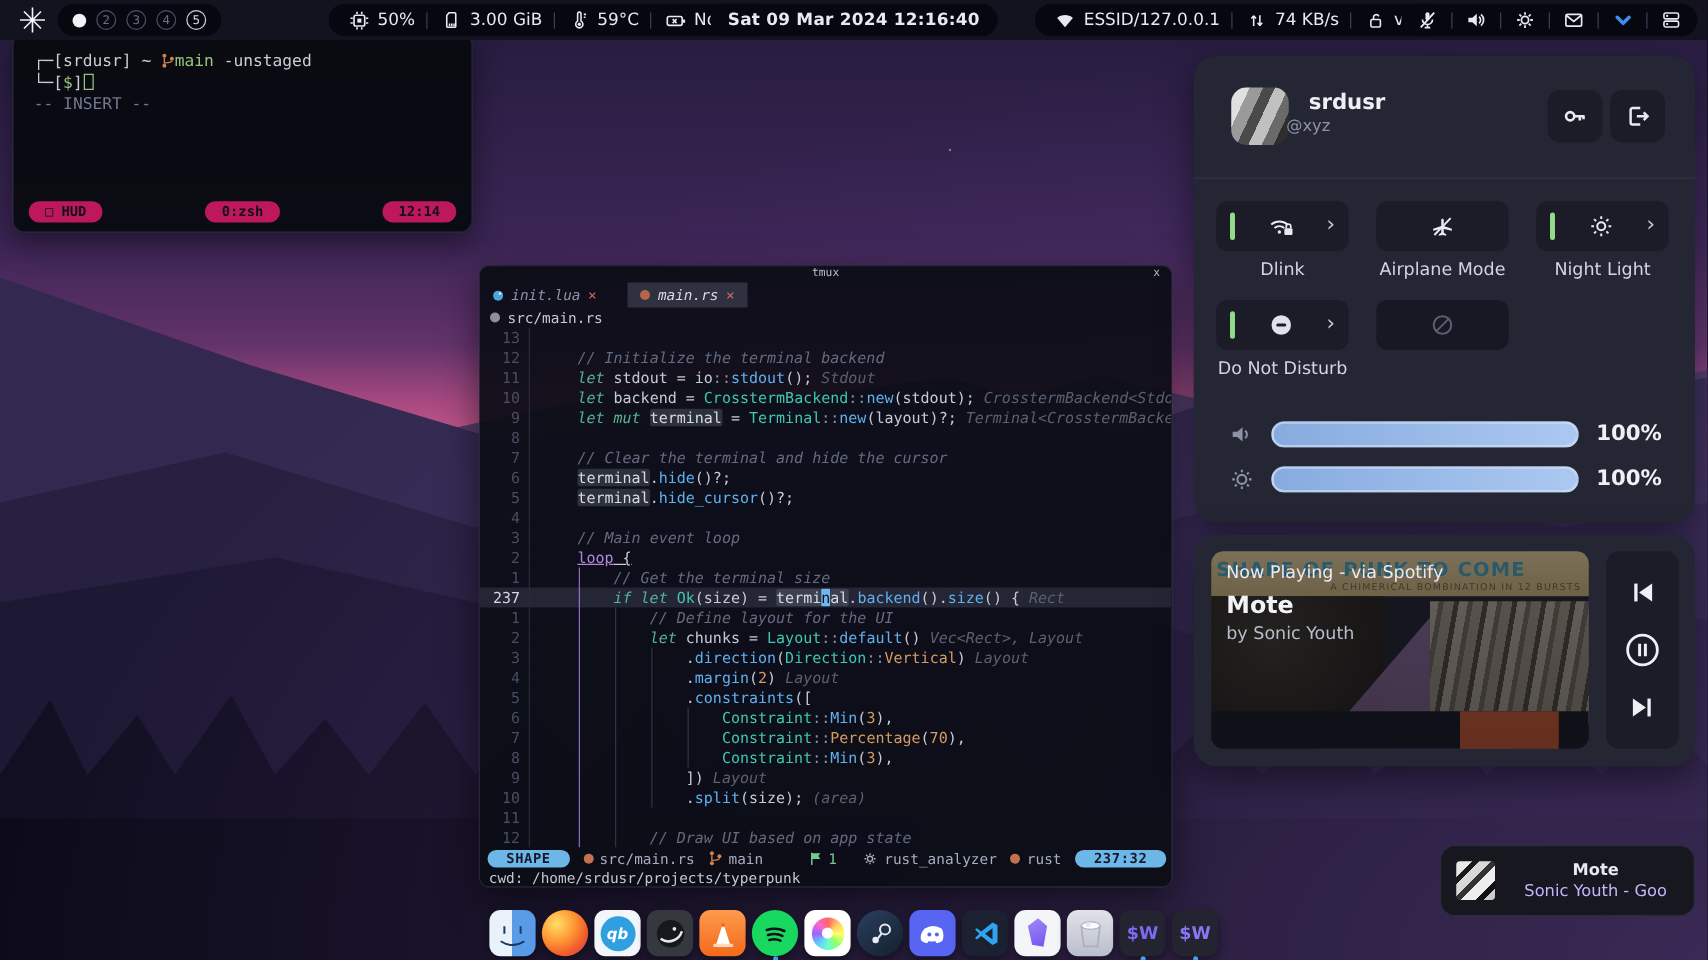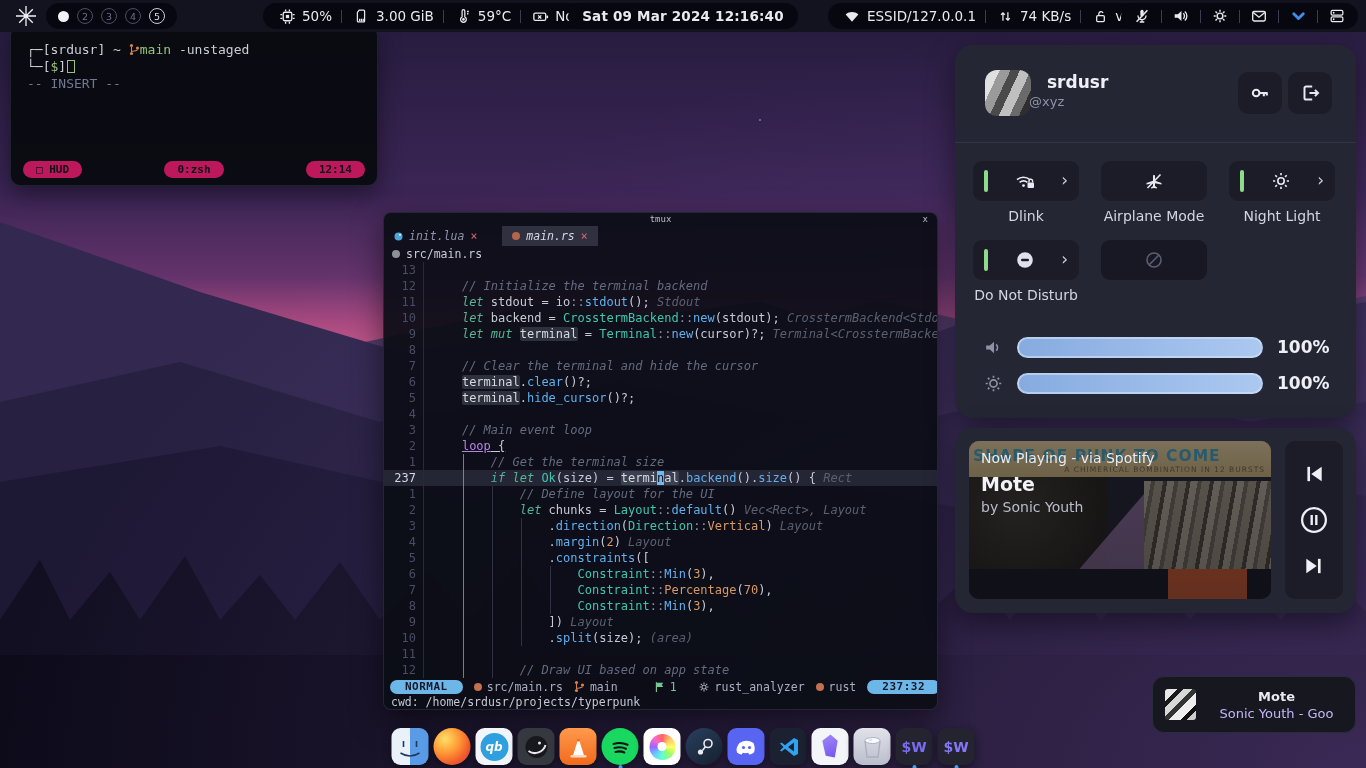--- a/index.html
+++ b/index.html
@@ -375,33 +375,33 @@
           <div class="crow">
             <span class="gut">11</span>
             <pre class="cl"><span class="tk-p">    </span><span class="tk-k">let </span><span class="tk-p">stdout = io</span><span class="tk-o">::</span><span class="tk-f">stdout</span><span class="tk-p">(); </span><span class="tk-i">Stdout</span></pre>
           </div>
           <div class="crow">
             <span class="gut">10</span>
             <pre class="cl"><span class="tk-p">    </span><span class="tk-k">let </span><span class="tk-p">backend = </span><span class="tk-t">CrosstermBackend</span><span class="tk-o">::</span><span class="tk-f">new</span><span class="tk-p">(stdout); </span><span class="tk-i">CrosstermBackend&lt;Stdout</span></pre>
           </div>
           <div class="crow">
             <span class="gut">9</span>
-            <pre class="cl"><span class="tk-p">    </span><span class="tk-k">let mut </span><span class="tk-hl">terminal</span><span class="tk-p"> = </span><span class="tk-t">Terminal</span><span class="tk-o">::</span><span class="tk-f">new</span><span class="tk-p">(cursor)?; </span><span class="tk-i">Terminal&lt;CrosstermBacken</span></pre>
+            <pre class="cl"><span class="tk-p">    </span><span class="tk-k">let mut </span><span class="tk-hl">terminal</span><span class="tk-p"> = </span><span class="tk-t">Terminal</span><span class="tk-o">::</span><span class="tk-f">new</span><span class="tk-p">(layout)?; </span><span class="tk-i">Terminal&lt;CrosstermBacken</span></pre>
           </div>
           <div class="crow">
             <span class="gut">8</span>
             <pre class="cl"></pre>
           </div>
           <div class="crow">
             <span class="gut">7</span>
             <pre class="cl"><span class="tk-p">    </span><span class="tk-c">// Clear the terminal and hide the cursor</span></pre>
           </div>
           <div class="crow">
             <span class="gut">6</span>
-            <pre class="cl"><span class="tk-p">    </span><span class="tk-hl">terminal</span><span class="tk-p">.</span><span class="tk-f">clear</span><span class="tk-p">()?;</span></pre>
+            <pre class="cl"><span class="tk-p">    </span><span class="tk-hl">terminal</span><span class="tk-p">.</span><span class="tk-f">hide</span><span class="tk-p">()?;</span></pre>
           </div>
           <div class="crow">
             <span class="gut">5</span>
             <pre class="cl"><span class="tk-p">    </span><span class="tk-hl">terminal</span><span class="tk-p">.</span><span class="tk-f">hide_cursor</span><span class="tk-p">()?;</span></pre>
           </div>
           <div class="crow">
             <span class="gut">4</span>
             <pre class="cl"></pre>
           </div>
           <div class="crow">
@@ -469,21 +469,21 @@
             <pre class="cl"><span class="tk-p">            </span><span class="tk-c">// Draw UI based on app state</span></pre>
           </div>
         </div>
       <div class="guide g-purple" style="left:79px;top:192px;height:224px;"></div>
       <div class="guide g-gray" style="left:108px;top:224px;height:192px;"></div>
       <div class="guide g-gray" style="left:137px;top:256px;height:128px;"></div>
       <div class="guide g-gray" style="left:166px;top:304px;height:48px;"></div>
     </div>
 
     <div id="sline">
-      <span class="bluepill">NORMAL</span>
+      <span class="bluepill">SHAPE</span>
       <span class="sl-item">
         <span class="cdot" style="background:#c27050"></span>
         <span>src/main.rs</span>
       </span>
       <span class="sl-item">
         <svg width="11" height="13" viewBox="0 0 11 13">
             <circle cx="2.5" cy="2.5" r="1.6" fill="#d7804f"></circle>
             <circle cx="2.5" cy="10.5" r="1.6" fill="#d7804f"></circle>
             <circle cx="8.5" cy="5" r="1.6" fill="#d7804f"></circle>
             <path d="M2.5 4.1 V8.9 M8.5 6.6 C8.5 8.6 2.5 7.6 2.5 9" stroke="#d7804f" fill="none" stroke-width="1.1"></path>

